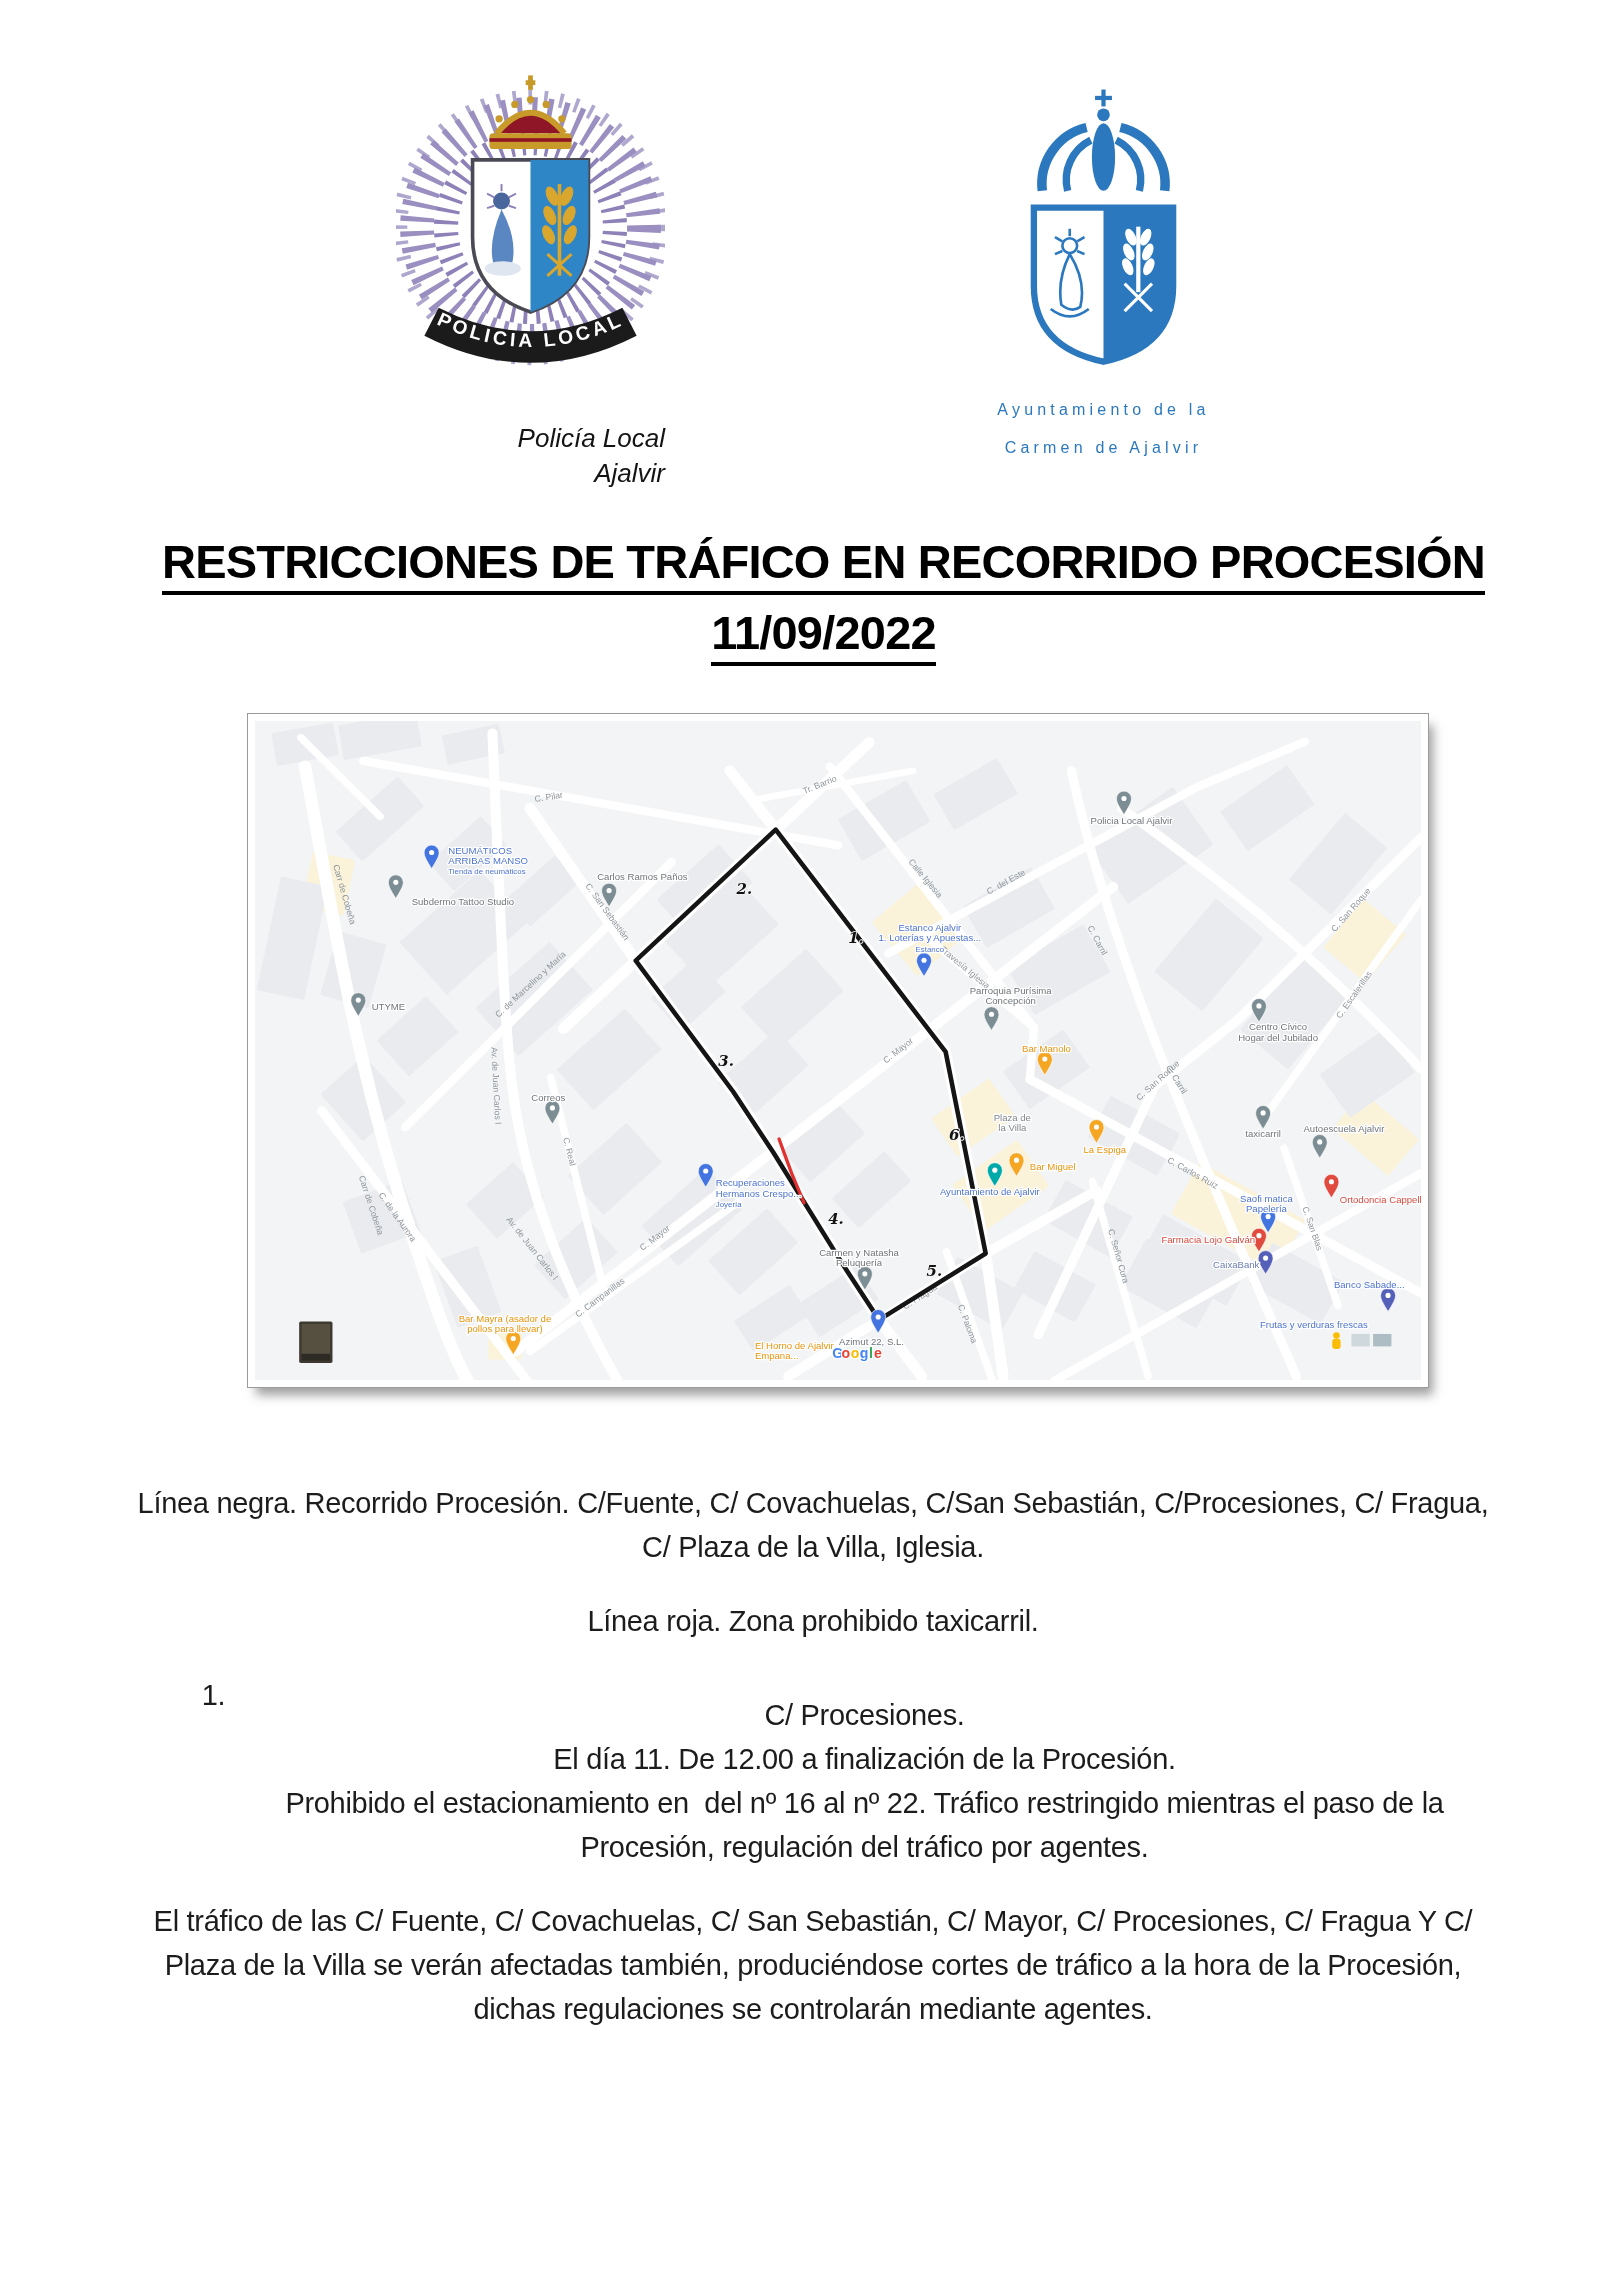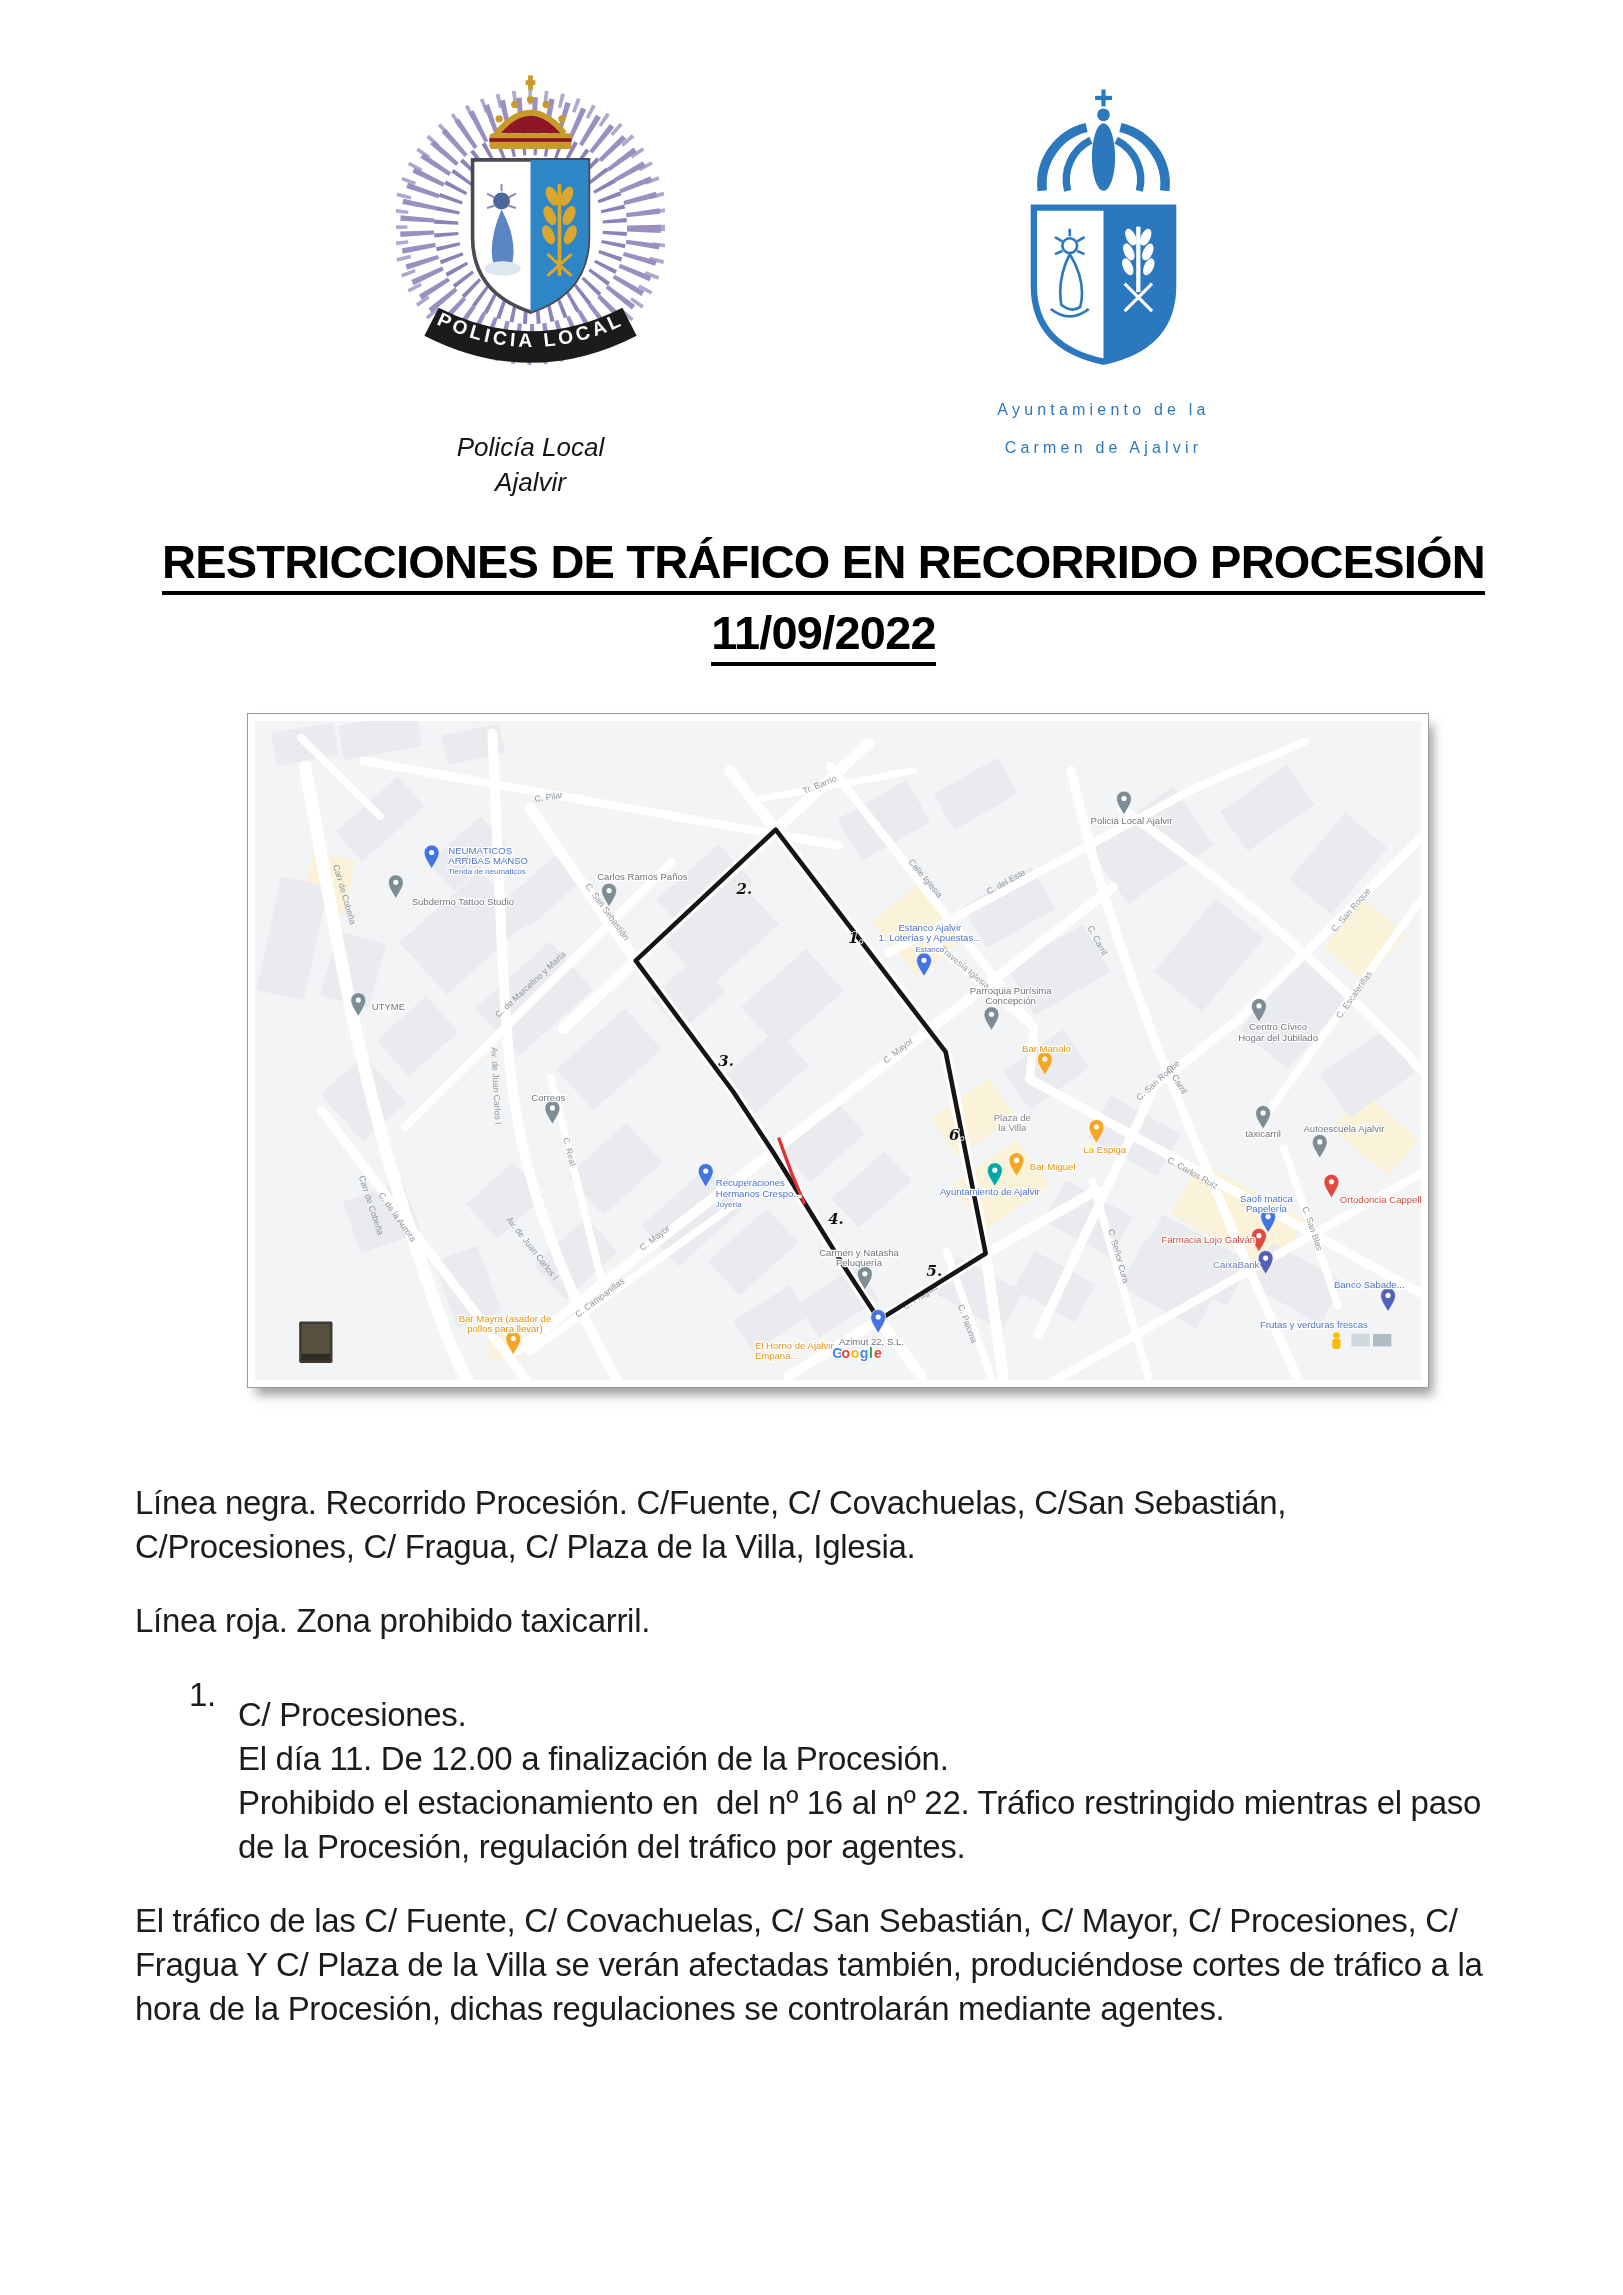--- a/index.html
+++ b/index.html
@@ -1,40 +1,40 @@
 <!DOCTYPE html>
 <html style="font-size:13.5px"><head>
 <meta charset="utf-8">
 <style>
   html,body{margin:0;padding:0;}
   body{width:1623px;height:2295px;position:relative;background:#ffffff;
        font-family:"Liberation Sans",sans-serif;color:#1c1c1c;overflow:hidden;}
 
   
   .badge-wrap{position:absolute;left:396px;top:73px;width:269px;text-align:center;}
-  .badge-caption{font-style:italic;font-size:26px;line-height:35px;color:#141414;margin-top:16px;}
+  .badge-caption{font-style:italic;font-size:26px;line-height:35px;color:#141414;margin-top:7px;text-align:right;}
   .town-wrap{position:absolute;left:909px;top:85px;width:389px;text-align:center;}
   .town-svg{display:block;margin:0 auto;}
   .town-caption{color:#2b78be;font-size:16px;line-height:38px;letter-spacing:4.2px;margin-top:10px;}
 
   
   .title{position:absolute;left:12px;top:536px;width:1623px;text-align:center;font-weight:bold;color:#000;}
   .title .l{font-size:47px;letter-spacing:-0.8px;line-height:52px;}
   .title .l2{margin-top:19px;}
   .u{border-bottom:4.2px solid #000;padding-bottom:2.5px;}
 
   
   .mapframe{position:absolute;left:247px;top:713px;width:1182px;height:675px;background:#fff;
             border:0.8px solid #9b9b9b;box-sizing:border-box;padding:6.8px;
             box-shadow:6px 9.3px 10px -2.5px rgba(80,80,80,.55);}
   #mapsvg{width:100%;height:100%;display:block;}
 
   
-  .bodytext{position:absolute;left:135px;top:1481px;width:1356px;font-size:33px;line-height:44px;
-            color:#1c1c1c;letter-spacing:-0.3px;}
+  .bodytext{position:absolute;left:135px;top:1481px;width:1356px;font-size:29px;line-height:44px;
+            color:#1c1c1c;letter-spacing:-0.3px;text-align:center;}
   .para{margin:0 0 30px 0;}
   .li{display:flex;margin:0 0 30px 0;}
   .li .num{flex:0 0 auto;width:49px;margin-left:54px;}
   .li .cont{flex:1;margin-top:20px;}
 </style>
 </head>
 <body>
 
 <div class="badge-wrap">
   <svg width="269" height="338" viewBox="0 0 220 280">

